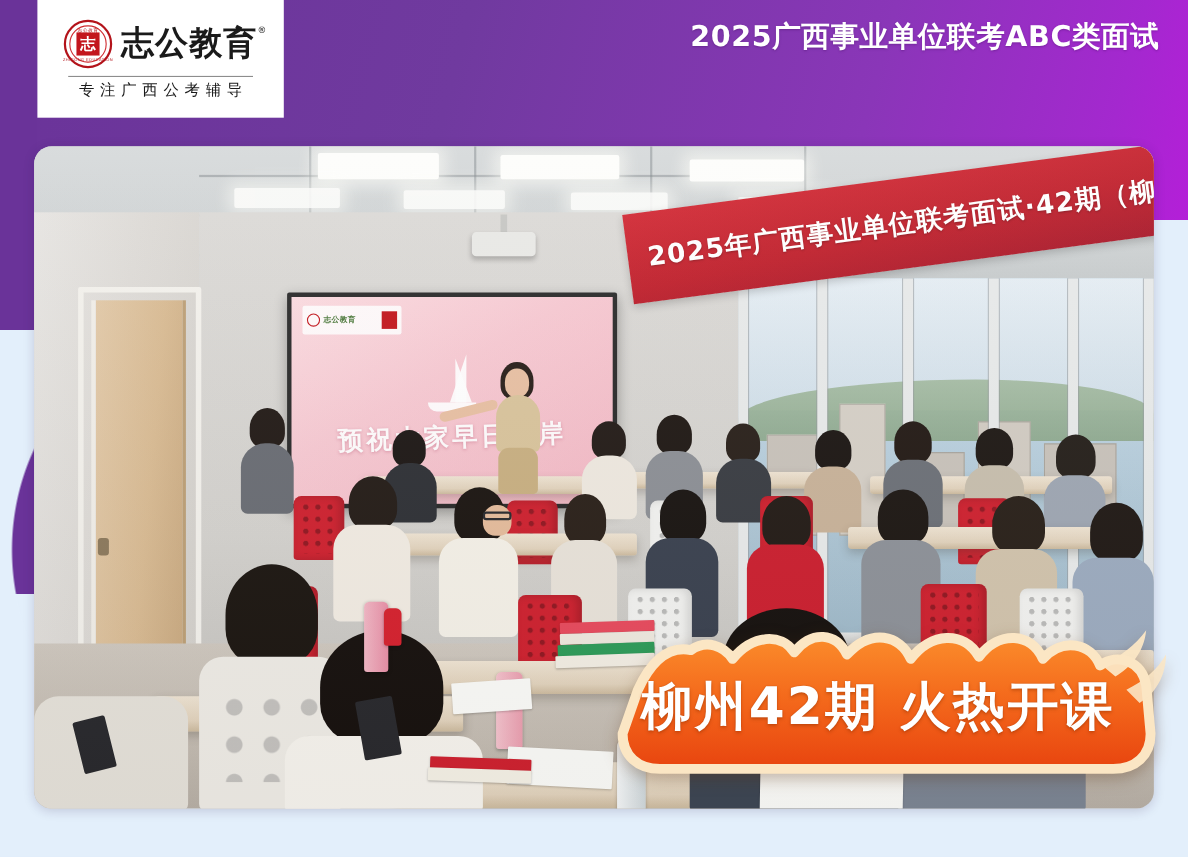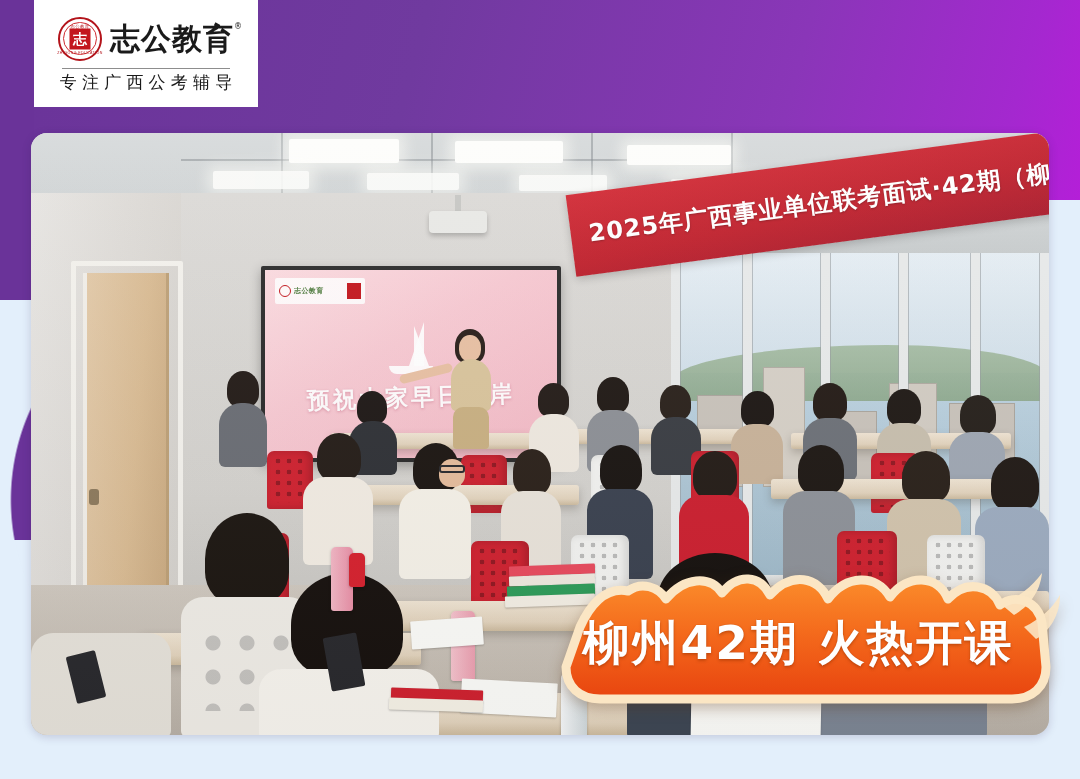--- a/index.html
+++ b/index.html
@@ -74,21 +74,21 @@
     position:absolute; left:50%; bottom:4px; transform:translateX(-50%);
     font-size:3.6px; color:#b3131a; letter-spacing:.4px; white-space:nowrap;
   }
   .brand{
     font-size:30px; font-weight:bold; color:#1a1a1a; letter-spacing:1px;
     line-height:1; position:relative; font-family:"DejaVu Sans",sans-serif;
   }
   .brand .reg{ position:absolute; right:-9px; top:-1px; font-size:8px; font-weight:normal; }
   .logo-rule{ width:168px; height:1px; background:#8d8d8d; margin:5px 0 3px; }
   .tagline{
-    font-size:17px; color:#1a1a1a; letter-spacing:5.2px; line-height:1;
+    font-size:14px; color:#1a1a1a; letter-spacing:5.2px; line-height:1;
     text-indent:5.2px; font-family:"DejaVu Sans",sans-serif;
   }
 
   
   .head-sub{
     position:absolute; right:26px; top:16px; z-index:45;
     font-size:26px; font-weight:bold; color:#ffffff; letter-spacing:.5px;
     white-space:nowrap; font-family:"DejaVu Sans",sans-serif;
     text-shadow:0 1px 2px rgba(60,10,90,.35);
   }
@@ -557,20 +557,21 @@
         <div class="seal-bot">ZHIGONG EDUCATION</div>
       </div>
       <div class="brand">
         <span>志公教育</span><span class="reg">®</span>
       </div>
     </div>
     <div class="logo-rule"></div>
     <div class="tagline">专注广西公考辅导</div>
   </div>
 
+  <div class="head-sub">2025广西事业单位联考ABC类面试</div>
 
   <div class="flame-wrap">
     <svg viewBox="0 0 518 134" preserveAspectRatio="none">
       <defs>
         <linearGradient id="og" x1="0" y1="0" x2="0" y2="1">
           <stop offset="0%" stop-color="#fb8c2b"></stop>
           <stop offset="45%" stop-color="#f46a1c"></stop>
           <stop offset="100%" stop-color="#e8440f"></stop>
         </linearGradient>
       </defs>

